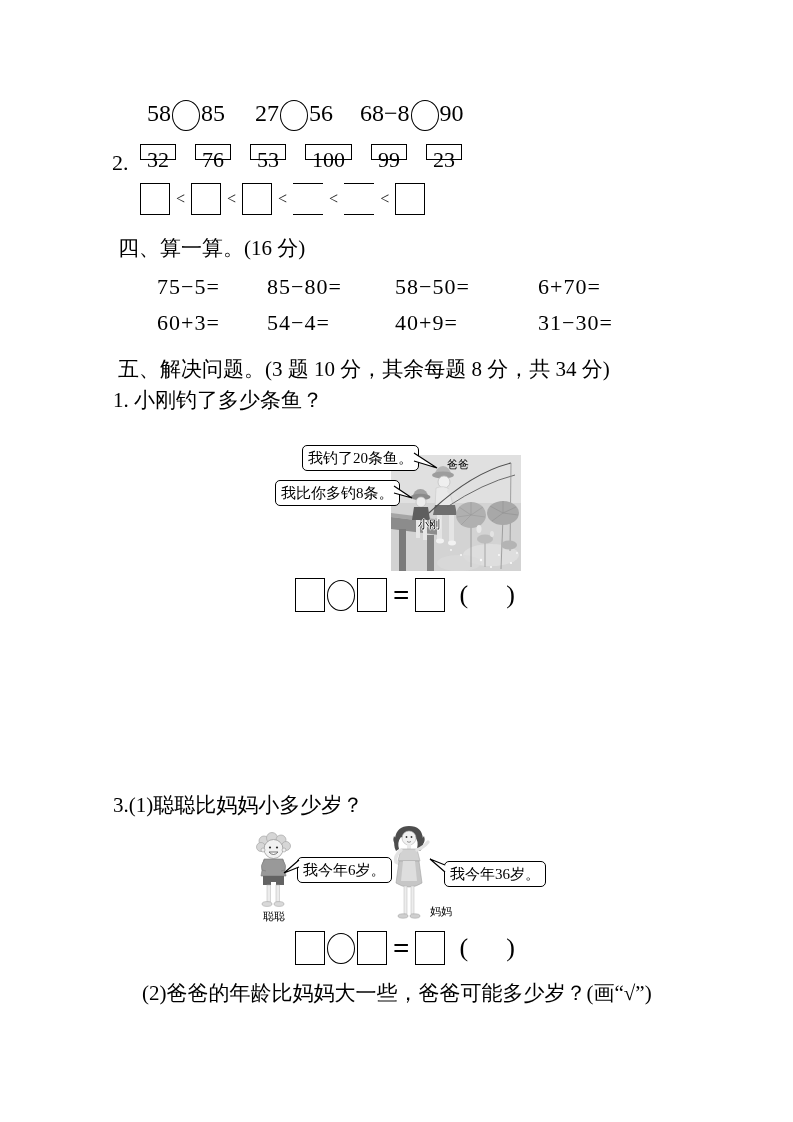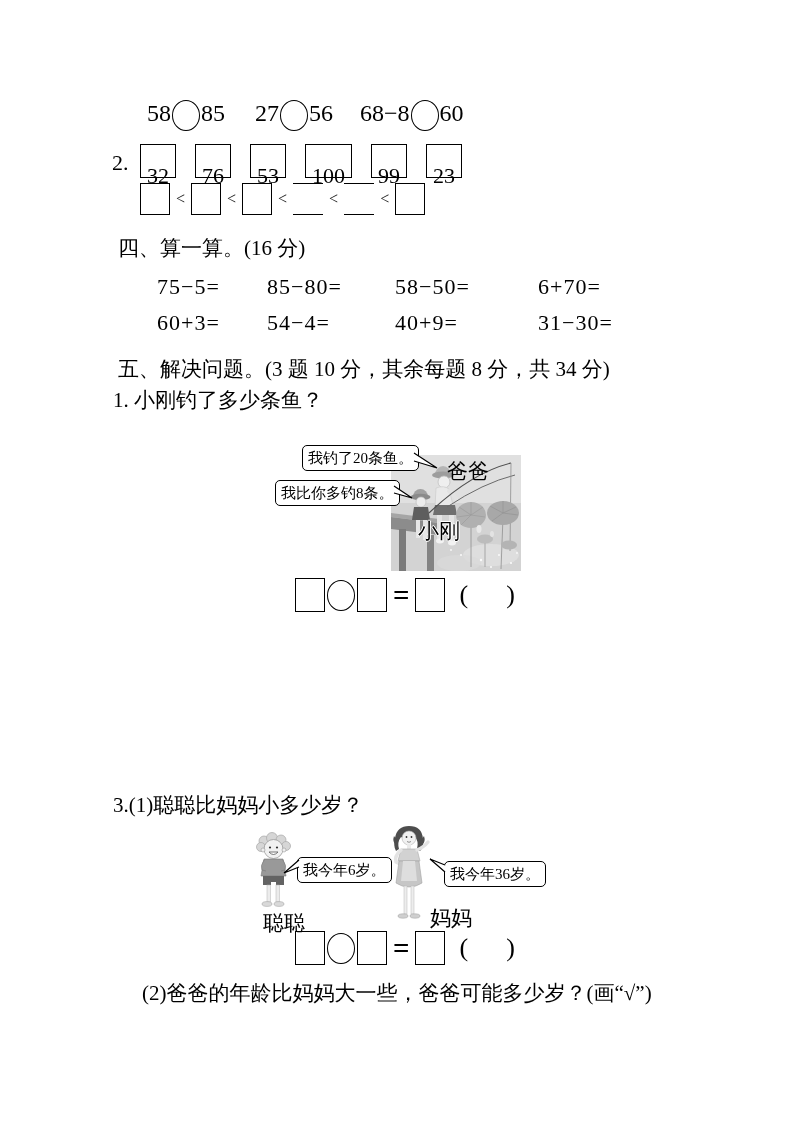--- a/index.html
+++ b/index.html
@@ -8,37 +8,37 @@
   .page{position:absolute;left:0;top:0;width:793px;height:1122px;background:#fff;overflow:hidden;}
 
   
   .cmp-item{position:absolute;display:flex;align-items:flex-start;font-size:24px;height:34px;top:100px;}
   .cmp-circle{display:inline-block;width:28px;height:31px;border:1.3px solid #000;border-radius:50%;margin:0 1px;box-sizing:border-box;}
 
   
   .ord-label{position:absolute;left:112px;top:150px;font-size:22px;}
   .cards-row{position:absolute;left:140px;top:144px;display:flex;gap:19px;}
   .card{display:inline-block;border:1.2px solid #000;font-size:22px;line-height:30px;height:16px;
-        padding:16px 6px;box-sizing:border-box;text-align:center;}
+        padding:0 6px;box-sizing:border-box;text-align:center;}
 
   
   .slots-row{position:absolute;left:140px;top:182px;display:flex;align-items:center;gap:5px;height:34px;}
   .slot-box{display:inline-block;width:30px;height:32px;border:1.3px solid #000;box-sizing:border-box;}
   .slot-lines{display:inline-block;width:30px;height:32px;border-top:1.6px solid #000;border-bottom:1.6px solid #000;box-sizing:border-box;}
   .lt{font-size:16px;color:#222;padding:0 1px;}
 
   .heading{position:absolute;font-size:21px;white-space:nowrap;}
   .calc{position:absolute;font-size:22px;letter-spacing:1px;white-space:nowrap;}
   .qline{position:absolute;font-size:21px;white-space:nowrap;}
 
   
   .bubble{position:absolute;border:1.2px solid #000;border-radius:5px;background:#fff;
           font-size:15px;line-height:20px;padding:2px 5px;white-space:nowrap;z-index:5;}
   .tail{position:absolute;z-index:6;}
-  .figlabel{position:absolute;font-size:21px;z-index:6;white-space:nowrap;text-align:right;}
+  .figlabel{position:absolute;font-size:11px;z-index:6;white-space:nowrap;text-align:right;}
   .outlined{text-shadow:-1px 0 #fff,1px 0 #fff,0 -1px #fff,0 1px #fff;margin-left:33px;}
 
   .photo{position:absolute;left:391px;top:455px;width:130px;height:116px;}
   .boyfig{position:absolute;left:252px;top:832px;}
   .momfig{position:absolute;left:387px;top:824px;}
 
   
   .ans-row{position:absolute;display:flex;align-items:center;height:36px;}
   .abox{display:inline-block;width:30px;height:34px;border:1.3px solid #000;box-sizing:border-box;background:#fff;}
   .acircle{display:inline-block;width:28px;height:31px;border:1.3px solid #000;border-radius:50%;margin:0 2px;box-sizing:border-box;}
@@ -59,21 +59,21 @@
       <span>85</span>
   </div>
   <div class="cmp-item" style="left:255px">
     <span>27</span>
       <span class="cmp-circle"></span>
       <span>56</span>
   </div>
   <div class="cmp-item" style="left:360px">
     <span>68−8</span>
       <span class="cmp-circle"></span>
-      <span>60</span>
+      <span>90</span>
   </div>
 
   <div class="ord-label">2.</div>
   <div class="cards-row">
     <span class="card">32</span>
     <span class="card">76</span>
     <span class="card">53</span>
     <span class="card">100</span>
     <span class="card">99</span>
     <span class="card">23</span>

